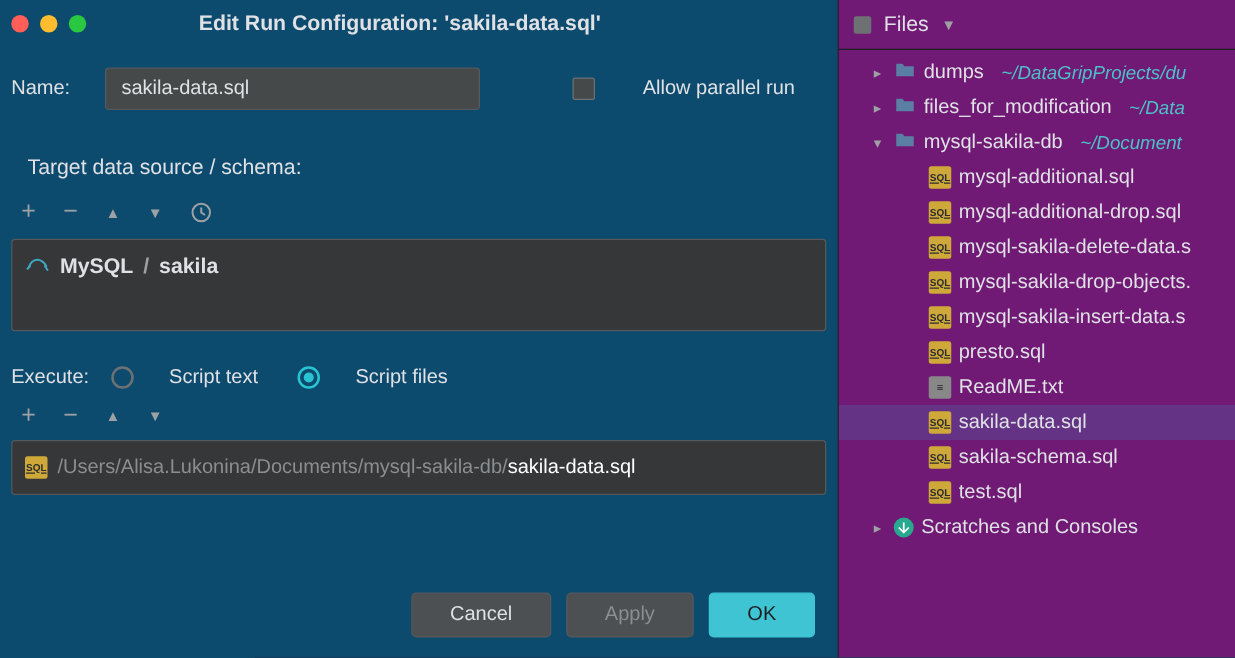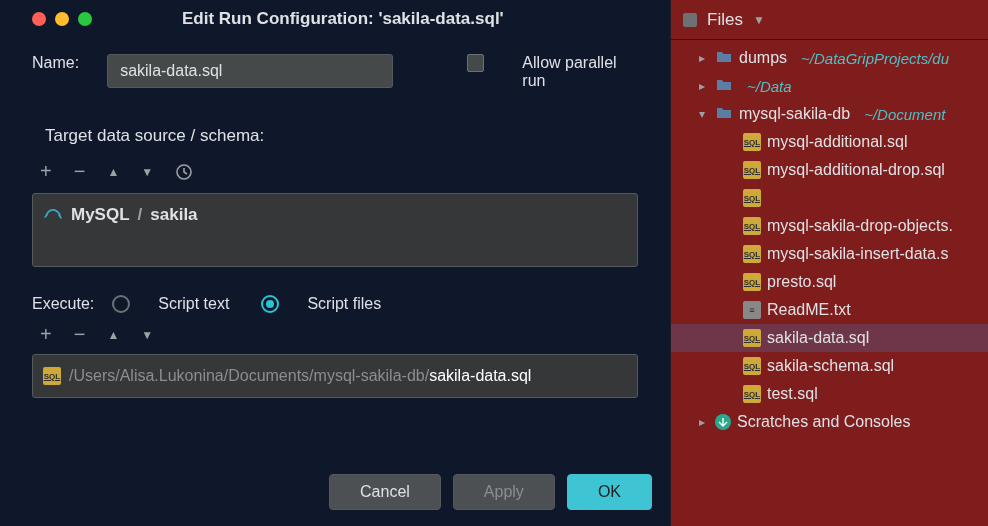--- a/index.html
+++ b/index.html
@@ -10,40 +10,40 @@
     color: #dfe1e5;
     width: 988px;
     height: 526px;
     overflow: hidden;
     display: flex;
   }
   
   .dialog {
     width: 670px;
     height: 526px;
-    background: #0f172a;
+    background: #0c4a6e;
     position: relative;
-    padding: 0 32px;
+    padding: 0 9px;
   }
   .titlebar {
     height: 38px;
     display: flex;
     align-items: center;
   }
   .traffic { display: flex; gap: 9px; margin-right: 90px; }
   .traffic span { width: 14px; height: 14px; border-radius: 50%; }
   .tl-close { background:#ff5f57; }
   .tl-min   { background:#febc2e; }
   .tl-max   { background:#29c840; }
   .title {
     font-weight: 600;
     color: #dfe1e5;
     font-size: 17px;
   }
-  .row { display:flex; }
+  .row { display:flex; align-items:center; }
   .name-row { margin-top: 16px; gap: 28px; }
   .label { color:#dfe1e5; font-size: 16px; }
   .text-input {
     background:#45494a;
     border:1px solid #55595b;
     border-radius:3px;
     height: 34px;
     width: 300px;
     color:#dfe1e5;
     padding: 0 12px;
@@ -110,21 +110,21 @@
     font-size:16px;
     cursor:pointer;
   }
   .btn.disabled { color:#8b8e90; cursor:default; }
   .btn.primary {
     background:#3fc4d4; border-color:#3fc4d4; color:#1e1f22;
   }
   
   .files {
     flex:1;
-    background:#7f1d1d;
+    background:#701a75;
     height:526px;
     border-left:1px solid #1e1f22;
     overflow:hidden;
   }
   .files-header {
     height:40px;
     display:flex; align-items:center;
     gap:10px; padding:0 12px;
     color:#dfe1e5;
     font-size:17px;
@@ -267,20 +267,21 @@
             <path fill="#5b7ea4" d="M2 4h5l1.5 2H16v8H2z"></path>
           </svg></span>
         <span class="file-name">dumps</span>
         <span class="path-suffix">~/DataGripProjects/du</span>
       </div>
       <div class="node indent-1">
         <span class="chev">▸</span>
         <span><svg width="18" height="18" viewBox="0 0 18 18">
             <path fill="#5b7ea4" d="M2 4h5l1.5 2H16v8H2z"></path>
           </svg></span>
+        <span class="file-name">files_for_modification</span>
         <span class="path-suffix">~/Data</span>
       </div>
       <div class="node indent-1">
         <span class="chev">▾</span>
         <span><svg width="18" height="18" viewBox="0 0 18 18">
             <path fill="#5b7ea4" d="M2 4h5l1.5 2H16v8H2z"></path>
           </svg></span>
         <span class="file-name">mysql-sakila-db</span>
         <span class="path-suffix">~/Document</span>
       </div>
@@ -290,20 +291,21 @@
         <span class="file-name">mysql-additional.sql</span>
       </div>
       <div class="node indent-2">
         <span class="chev blank">▸</span>
         <span class="sql-icon">SQL</span>
         <span class="file-name">mysql-additional-drop.sql</span>
       </div>
       <div class="node indent-2">
         <span class="chev blank">▸</span>
         <span class="sql-icon">SQL</span>
+        <span class="file-name">mysql-sakila-delete-data.s</span>
       </div>
       <div class="node indent-2">
         <span class="chev blank">▸</span>
         <span class="sql-icon">SQL</span>
         <span class="file-name">mysql-sakila-drop-objects.</span>
       </div>
       <div class="node indent-2">
         <span class="chev blank">▸</span>
         <span class="sql-icon">SQL</span>
         <span class="file-name">mysql-sakila-insert-data.s</span>

